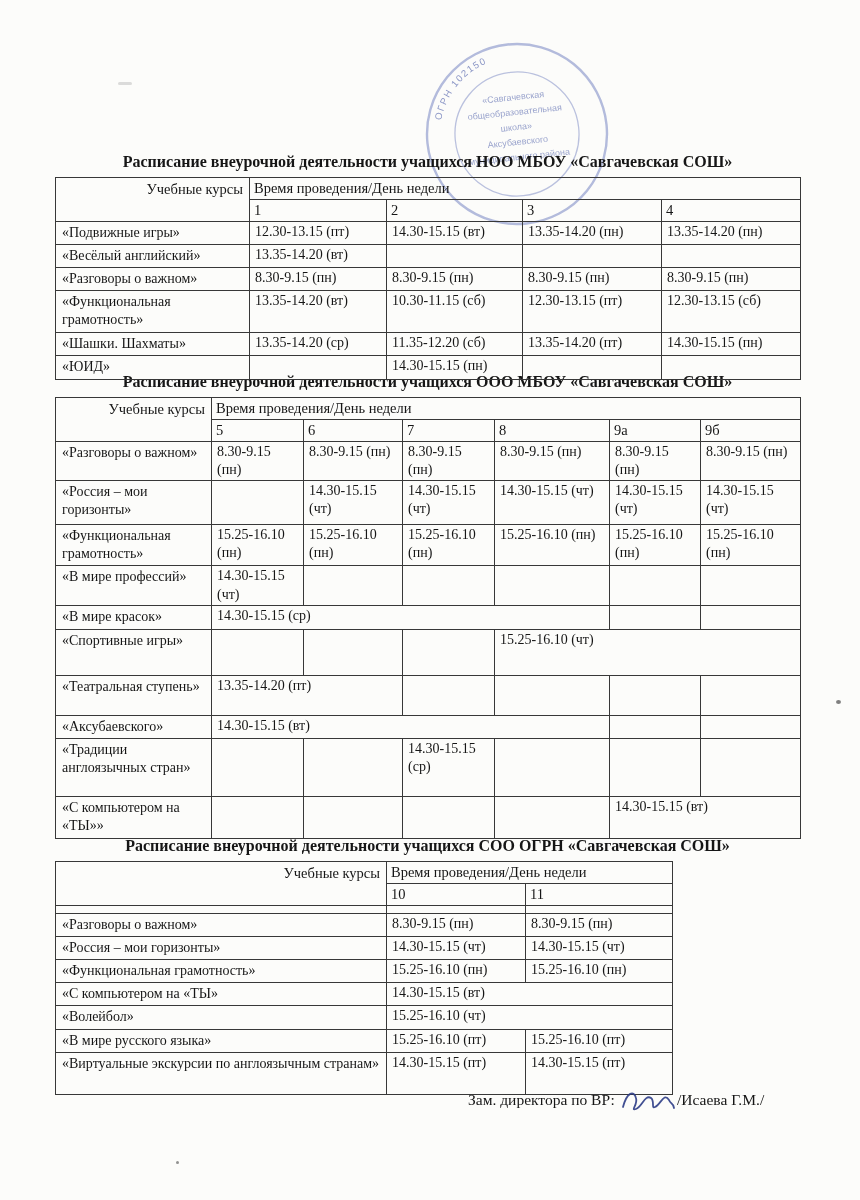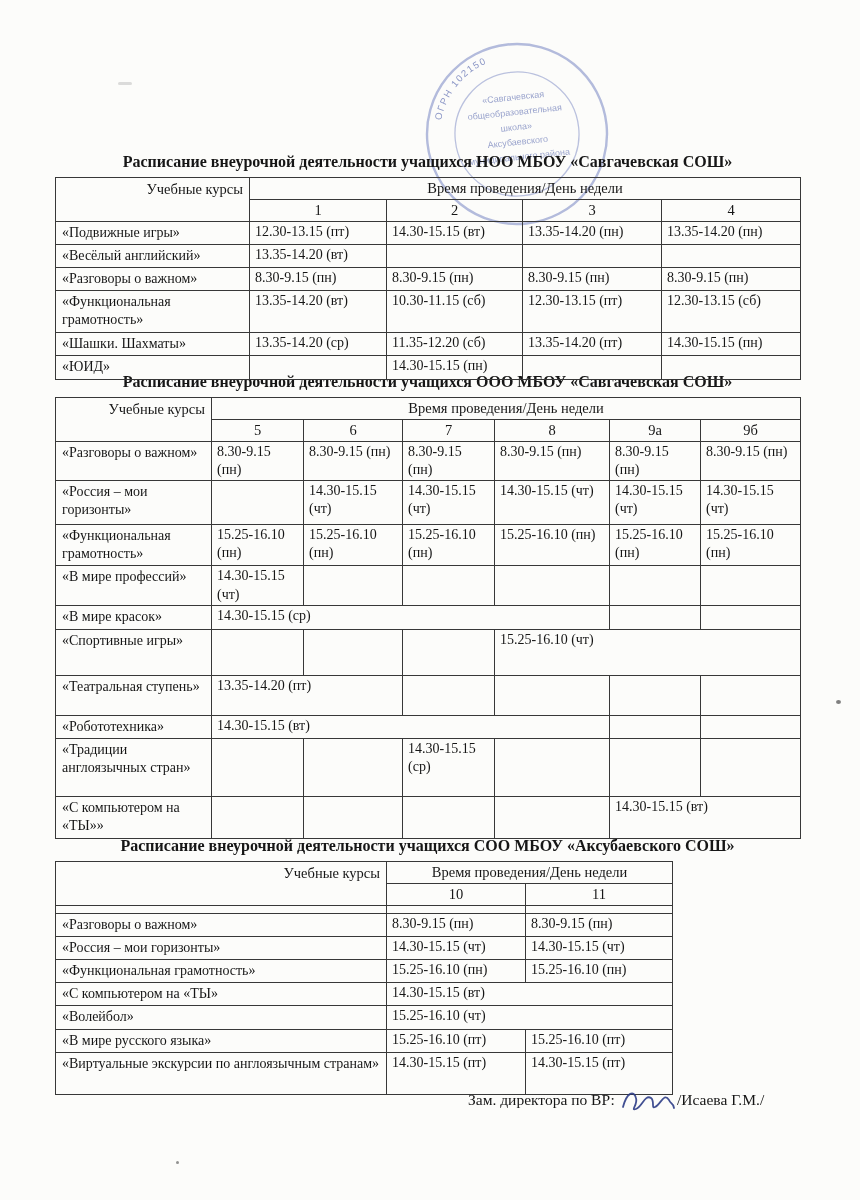--- a/index.html
+++ b/index.html
@@ -32,21 +32,21 @@
   
   table{position:absolute;left:55px;border-collapse:collapse;table-layout:fixed;z-index:2;background:transparent;}
   #tbl0{top:177px;width:745px;}
   #tbl1{top:397px;width:745px;}
   #tbl2{top:861px;width:617px;}
   th,td{
     border:1.5px solid #383838;font-size:14px;font-weight:normal;
     padding:1px 5px;line-height:1.3;vertical-align:top;text-align:left;
     overflow:hidden;word-wrap:break-word;
   }
-  th{text-align:center;vertical-align:middle;font-size:14.5px;padding:1px 4px;}
+  th{text-align:left;vertical-align:middle;font-size:14.5px;padding:1px 4px;}
   th.corner{text-align:right;vertical-align:top;padding:2px 6px;}
   td.course{padding:2px 4px 2px 6px;}
   tr.spacer td{padding:0;height:7px;}
   
   .footer{
     position:absolute;top:1084px;left:468px;z-index:2;
     font-size:15.5px;display:flex;align-items:flex-end;white-space:nowrap;
   }
   .footer svg{margin:0 1px -7px 3px;}
   
@@ -74,21 +74,21 @@
         <text x="96" y="100">школа»</text>
         <text x="96" y="115">Аксубаевского</text>
         <text x="96" y="130">муниципального района</text>
       </g>
     </svg>
   </div>
 
 
   <div class="tbl-title" id="title1">Расписание внеурочной деятельности учащихся ООО МБОУ «Савгачевская СОШ»</div>
   <div class="tbl-title" id="title0">Расписание внеурочной деятельности учащихся НОО МБОУ «Савгачевская СОШ»</div>
-  <div class="tbl-title" id="title2">Расписание внеурочной деятельности учащихся СОО МБОУ «Аксубаевского СОШ»</div>
+  <div class="tbl-title" id="title2">Расписание внеурочной деятельности учащихся СОО ОГРН «Савгачевская СОШ»</div>
 
   <table id="tbl0">
       <colgroup>
         <col style="width: 194px;">
         <col style="width: 137px;">
         <col style="width: 136px;">
         <col style="width: 139px;">
         <col style="width: 139px;">
       </colgroup>
       <tbody>
@@ -220,21 +220,21 @@
         </tr>
         <tr style="height: 40px; margin-left: 8px;">
           <td class="course">«Театральная ступень»</td>
           <td colspan="2">13.35-14.20 (пт)</td>
           <td></td>
           <td></td>
           <td></td>
           <td></td>
         </tr>
         <tr style="height: 22px;">
-          <td class="course">«Робототехника»</td>
+          <td class="course">«Аксубаевского»</td>
           <td colspan="4">14.30-15.15 (вт)</td>
           <td></td>
           <td></td>
         </tr>
         <tr style="height: 58px;">
           <td class="course">«Традиции англоязычных стран»</td>
           <td></td>
           <td></td>
           <td>14.30-15.15 (ср)</td>
           <td></td>

